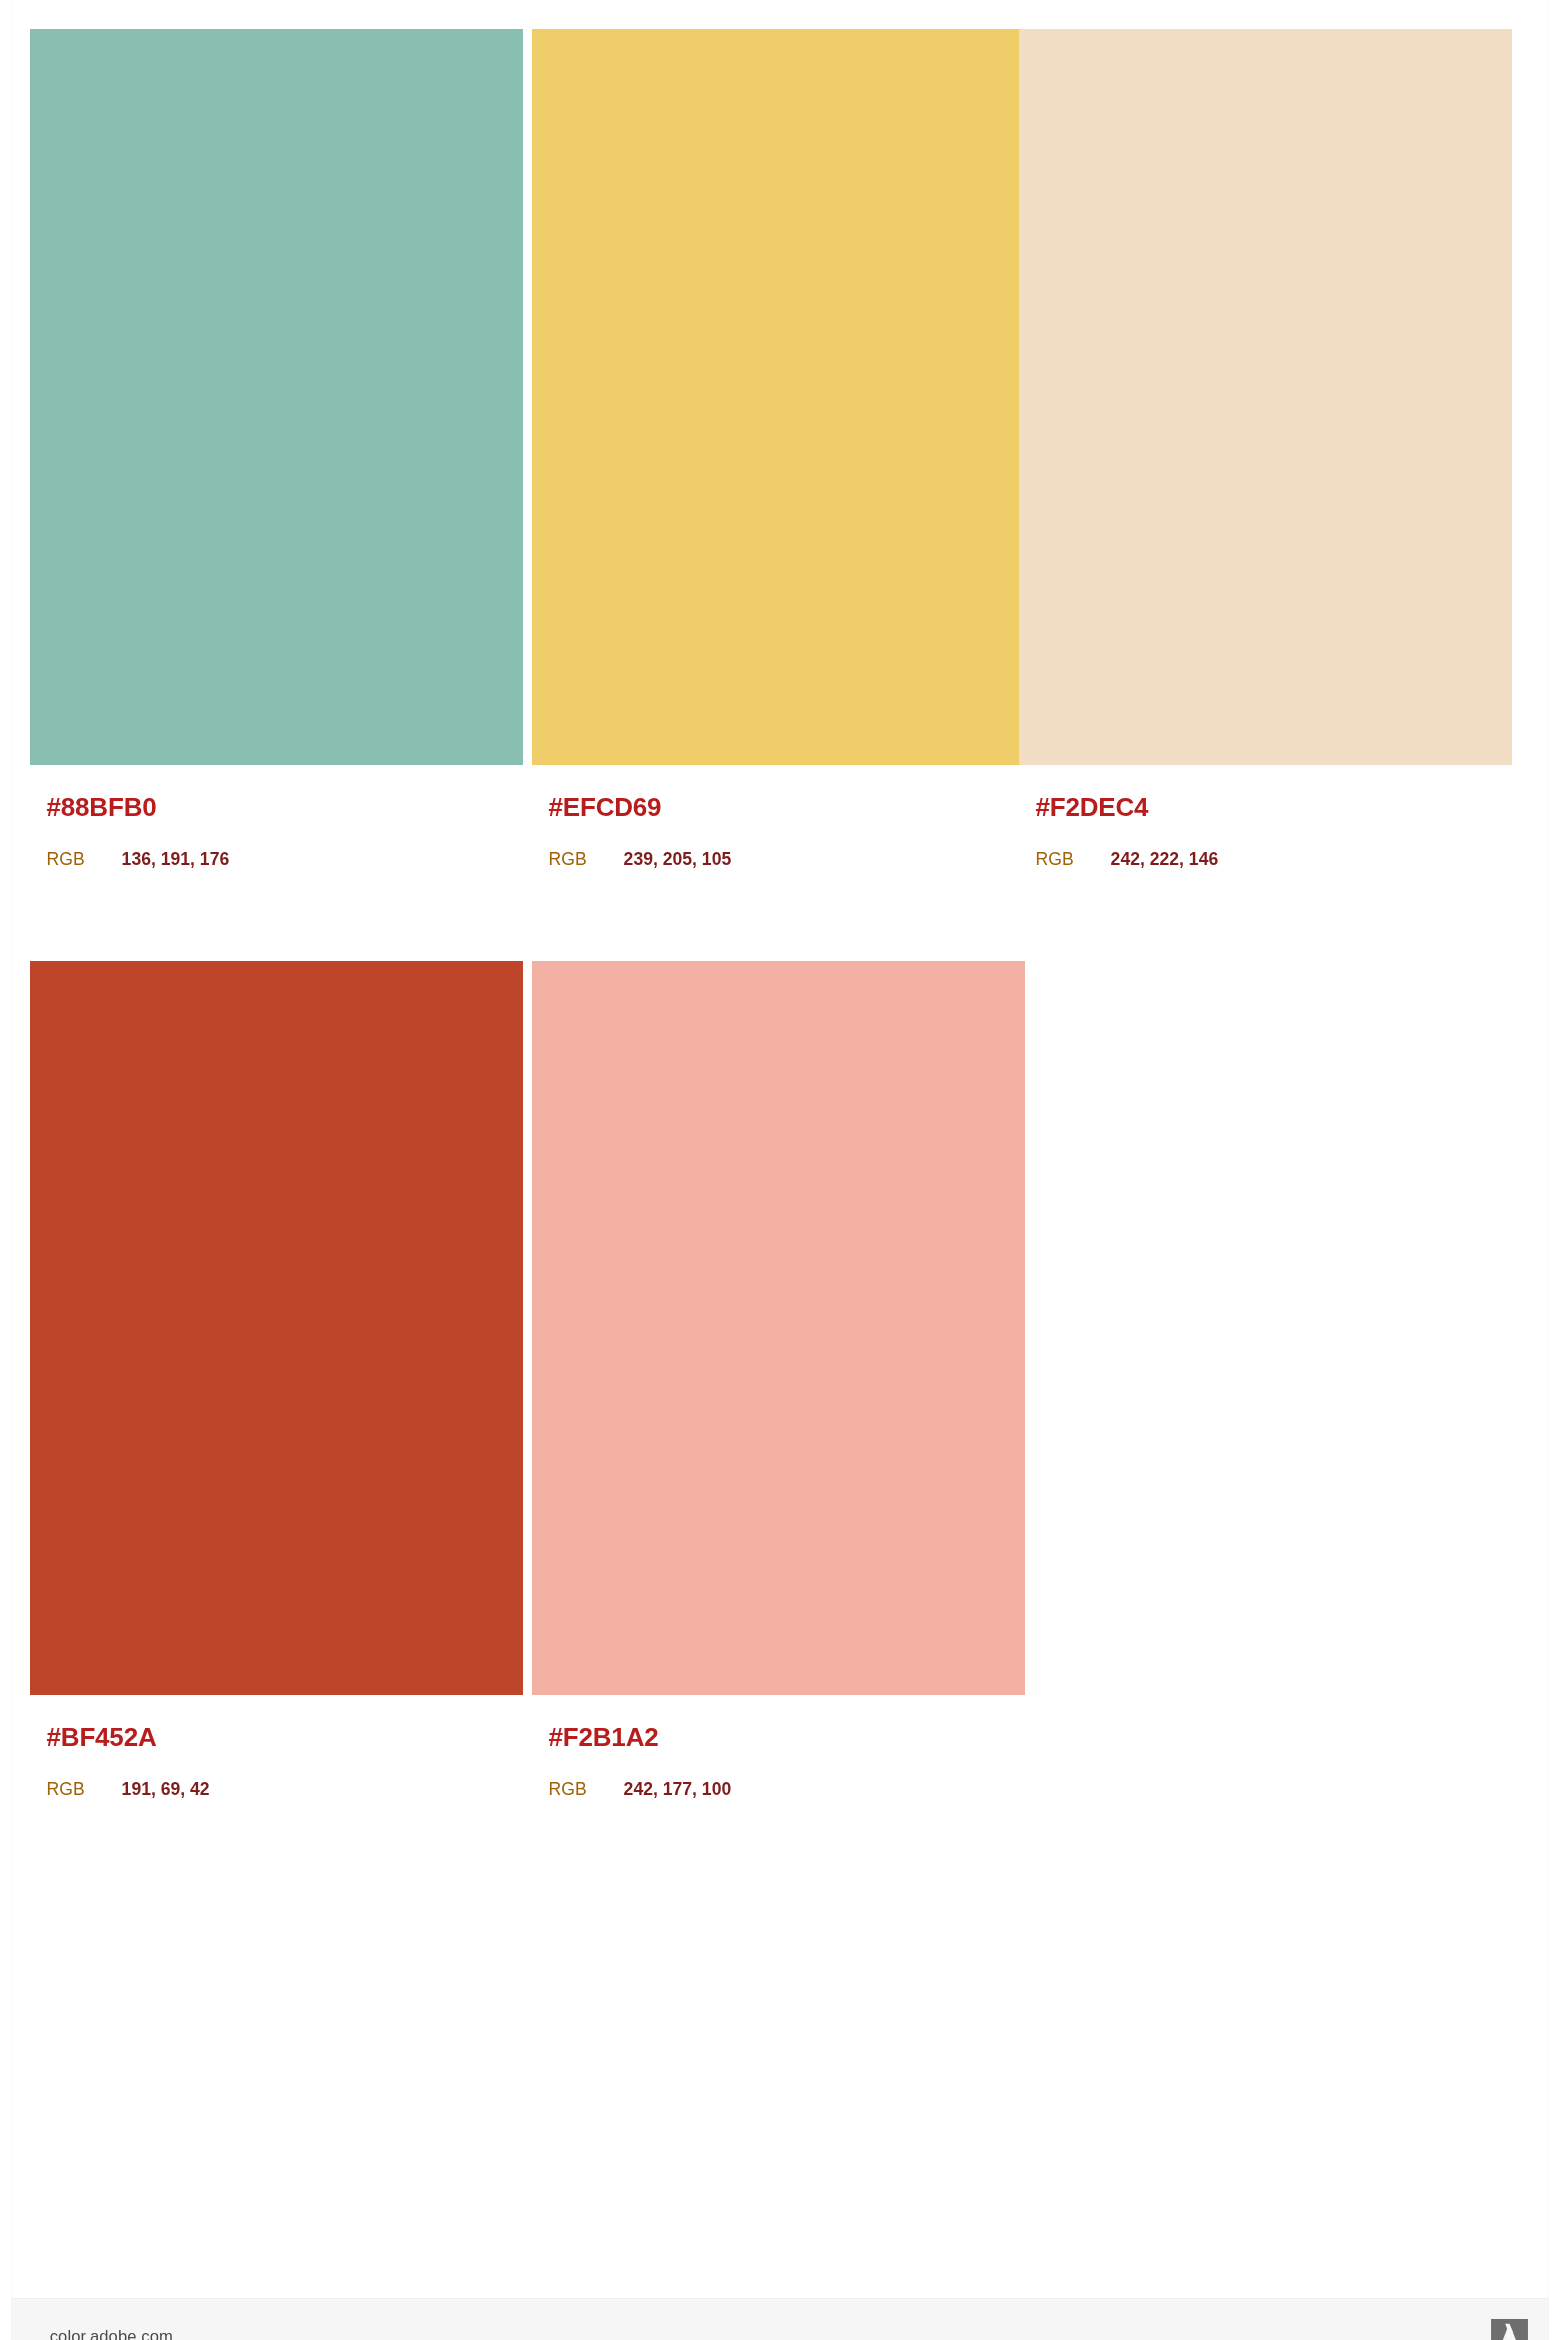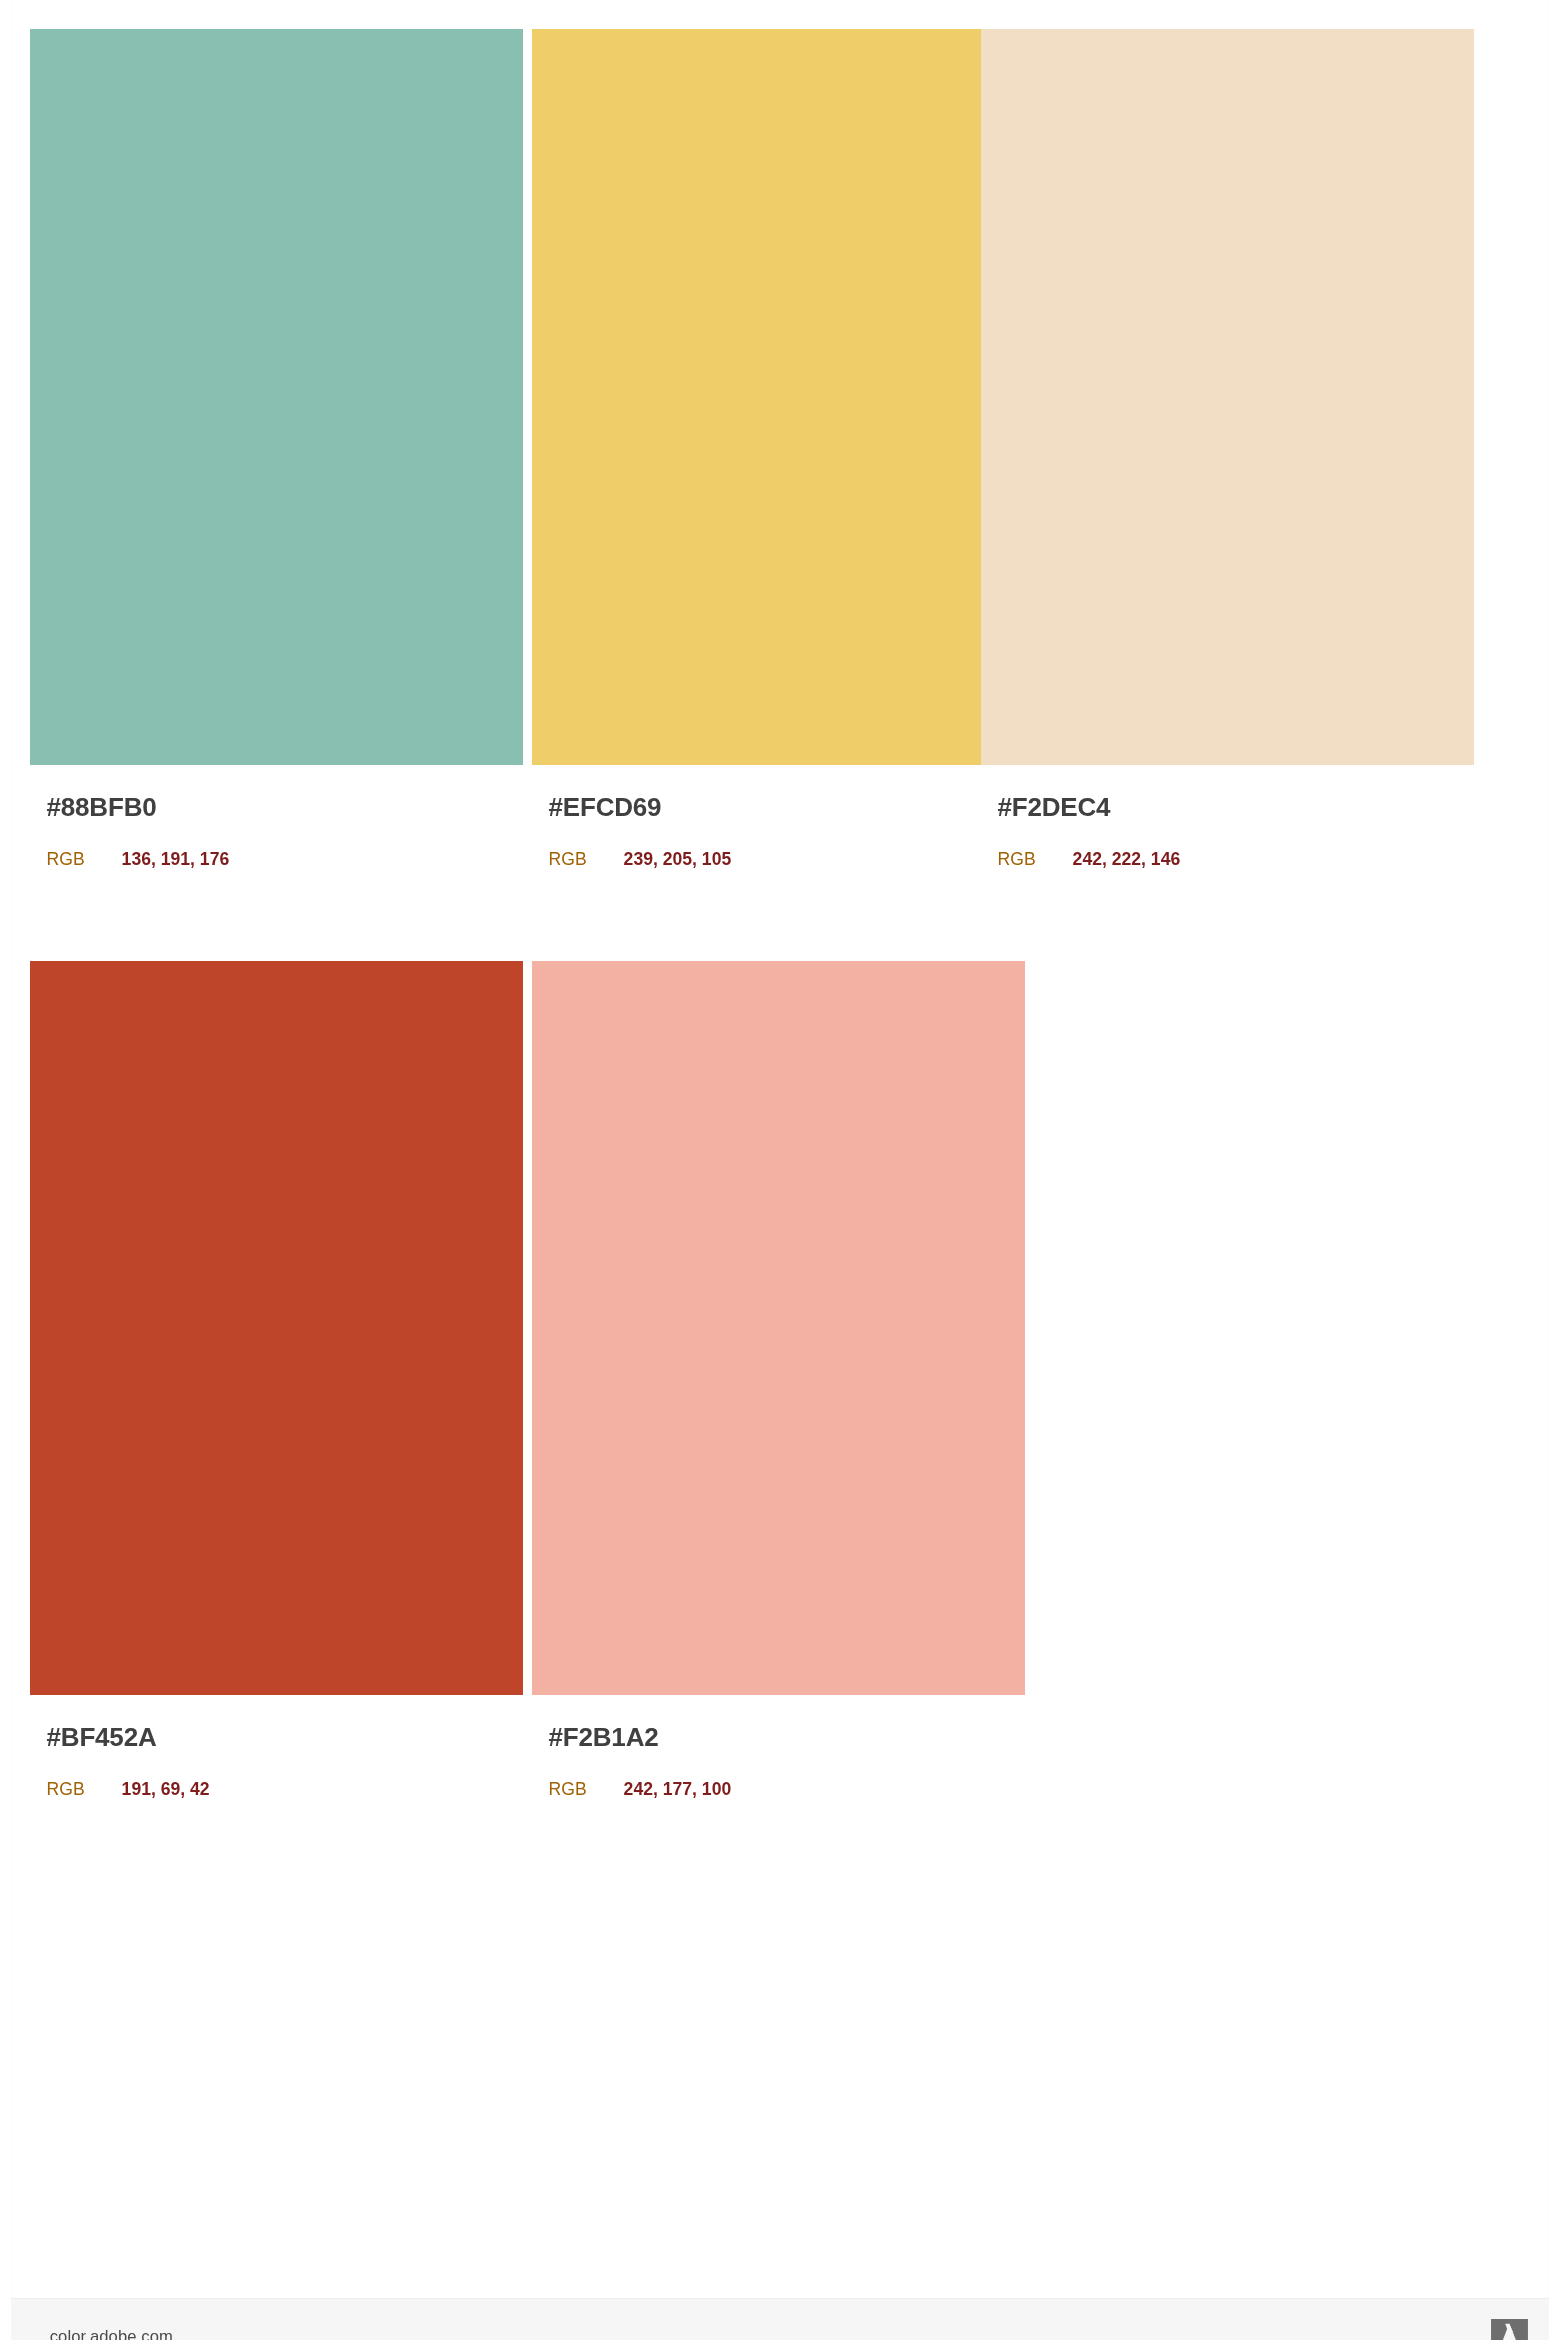--- a/index.html
+++ b/index.html
@@ -52,42 +52,42 @@
   .swatch-row.row-1 { top: 29px; }
   .swatch-row.row-2 { top: 961px; }
 
   .swatch-cell {
     position: absolute;
     top: 0;
     width: 493px;
   }
   .swatch-cell.col-0 { left: 0px; }
   .swatch-cell.col-1 { left: 502px; text-align: center; }
-  .swatch-cell.col-2 { left: 951px; }
+  .swatch-cell.col-2 { left: 989px; }
 
   .swatch-chip {
     width: 493px;
     display: block;
   }
   .row-1 .swatch-chip { height: 736px; }
   .row-2 .swatch-chip { height: 734px; }
 
   .swatch-meta {
     position: relative;
     width: 493px;
   }
 
   .swatch-hex {
     position: absolute;
     left: 16.6px;
     top: 27px;
     font-size: 26px;
     font-weight: bold;
     letter-spacing: -0.2px;
-    color: #404040;
+    color: #b91c1c;
     white-space: nowrap;
   }
 
   .swatch-rgb-row {
     position: absolute;
     left: 16.6px;
     top: 84px;
     width: 458px;
     height: 23.4px;
     white-space: nowrap;

